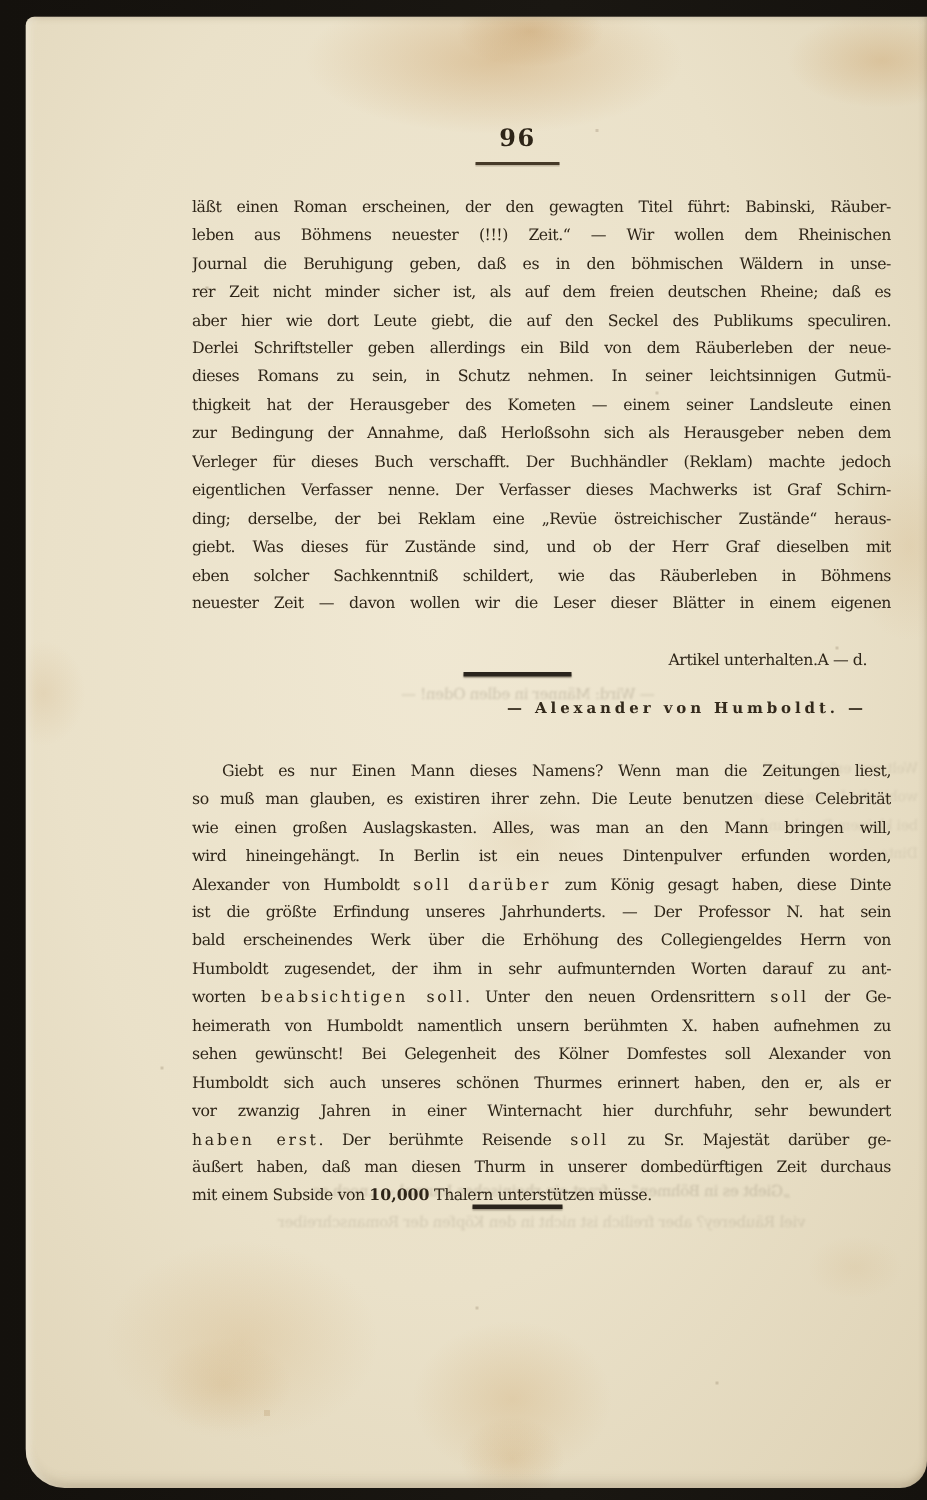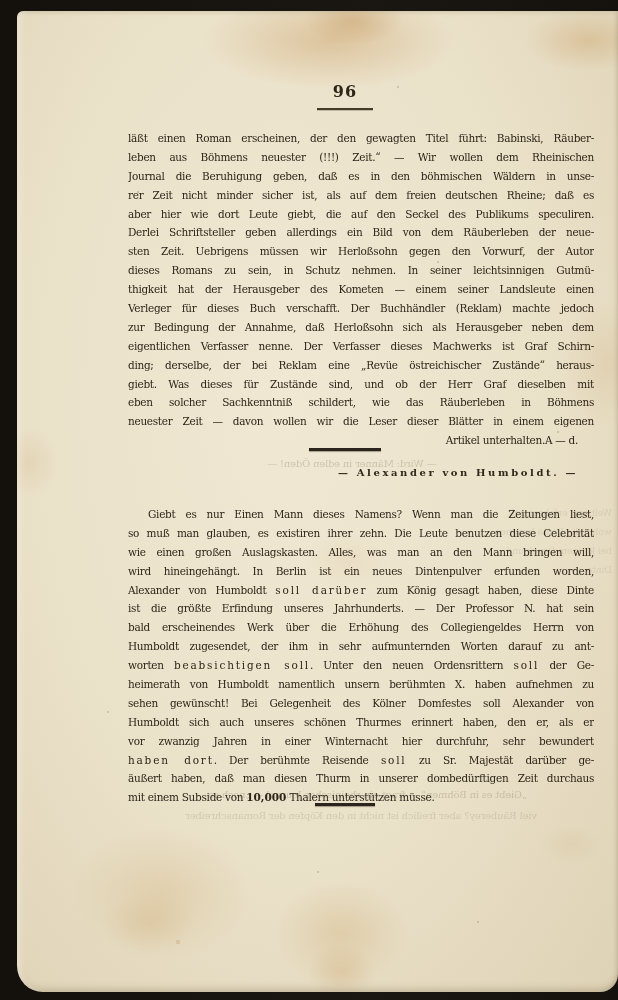--- a/index.html
+++ b/index.html
@@ -82,25 +82,24 @@
       <div class="pagenum-rule"></div>
     </div>
 
     <div class="para p1">
         <div class="line">läßt einen Roman erscheinen, der den gewagten Titel führt: Babinski, Räuber-</div>
         <div class="line">leben aus Böhmens neuester (!!!) Zeit.“ — Wir wollen dem Rheinischen</div>
         <div class="line">Journal die Beruhigung geben, daß es in den böhmischen Wäldern in unse-</div>
         <div class="line">rer Zeit nicht minder sicher ist, als auf dem freien deutschen Rheine; daß es</div>
         <div class="line">aber hier wie dort Leute giebt, die auf den Seckel des Publikums speculiren.</div>
         <div class="line">Derlei Schriftsteller geben allerdings ein Bild von dem Räuberleben der neue-</div>
-        <div class="line">sten Zeit. Uebrigens müssen wir Herloßsohn gegen den Vorwurf, der Autor</div>
         <div class="line">dieses Romans zu sein, in Schutz nehmen. In seiner leichtsinnigen Gutmü-</div>
         <div class="line">thigkeit hat der Herausgeber des Kometen — einem seiner Landsleute einen</div>
+        <div class="line">zur Bedingung der Annahme, daß Herloßsohn sich als Herausgeber neben dem</div>
         <div class="line">Verleger für dieses Buch verschafft. Der Buchhändler (Reklam) machte jedoch</div>
-        <div class="line">zur Bedingung der Annahme, daß Herloßsohn sich als Herausgeber neben dem</div>
         <div class="line">eigentlichen Verfasser nenne. Der Verfasser dieses Machwerks ist Graf Schirn-</div>
         <div class="line">ding; derselbe, der bei Reklam eine „Revüe östreichischer Zustände“ heraus-</div>
         <div class="line">giebt. Was dieses für Zustände sind, und ob der Herr Graf dieselben mit</div>
         <div class="line">eben solcher Sachkenntniß schildert, wie das Räuberleben in Böhmens</div>
         <div class="line">neuester Zeit — davon wollen wir die Leser dieser Blätter in einem eigenen</div>
       </div>
     <div class="p1-last">
       <span>Artikel unterhalten.</span>
       <span class="sig">A — d.</span>
     </div>
@@ -115,20 +114,20 @@
         <div class="line">wird hineingehängt. In Berlin ist ein neues Dintenpulver erfunden worden,</div>
         <div class="line">Alexander von Humboldt <span class="sperr">soll darüber</span> zum König gesagt haben, diese Dinte</div>
         <div class="line">ist die größte Erfindung unseres Jahrhunderts. — Der Professor N. hat sein</div>
         <div class="line">bald erscheinendes Werk über die Erhöhung des Collegiengeldes Herrn von</div>
         <div class="line">Humboldt zugesendet, der ihm in sehr aufmunternden Worten darauf zu ant-</div>
         <div class="line">worten <span class="sperr">beabsichtigen soll</span>. Unter den neuen Ordensrittern <span class="sperr">soll</span> der Ge-</div>
         <div class="line">heimerath von Humboldt namentlich unsern berühmten X. haben aufnehmen zu</div>
         <div class="line">sehen gewünscht! Bei Gelegenheit des Kölner Domfestes soll Alexander von</div>
         <div class="line">Humboldt sich auch unseres schönen Thurmes erinnert haben, den er, als er</div>
         <div class="line">vor zwanzig Jahren in einer Winternacht hier durchfuhr, sehr bewundert</div>
-        <div class="line"><span class="sperr">haben dort</span>. Der berühmte Reisende <span class="sperr">soll</span> zu Sr. Majestät darüber ge-</div>
+        <div class="line"><span class="sperr">haben erst</span>. Der berühmte Reisende <span class="sperr">soll</span> zu Sr. Majestät darüber ge-</div>
         <div class="line">äußert haben, daß man diesen Thurm in unserer dombedürftigen Zeit durchaus</div>
         <div class="line">mit einem Subside von <span class="bd">10,000</span> Thalern unterstützen müsse.</div>
       </div>
 
     <div class="rule rule2"></div>
   </div>
 </div>
 
 </body></html>

